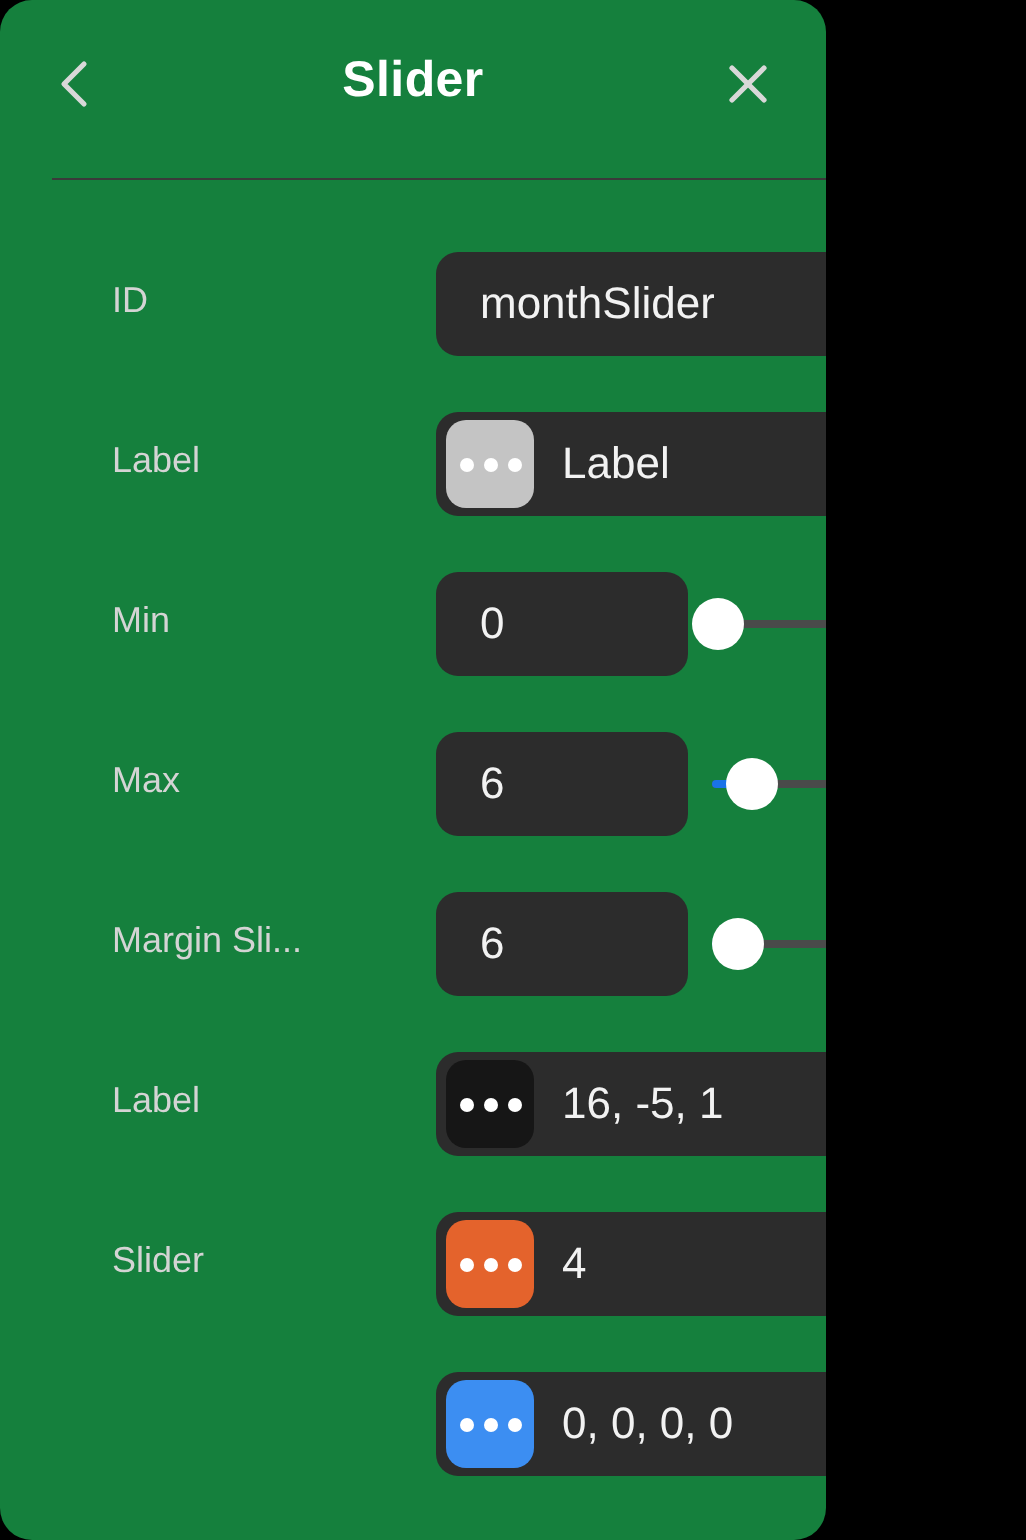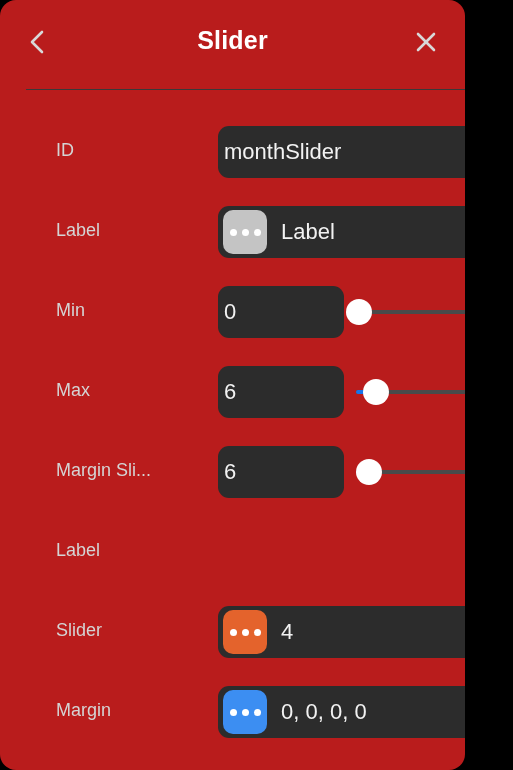--- a/index.html
+++ b/index.html
@@ -12,23 +12,23 @@
     height: 770px;
     overflow: hidden;
     font-family: "Liberation Sans", sans-serif;
     -webkit-font-smoothing: antialiased;
   }
 
   .panel {
     position: absolute;
     left: 0;
     top: 0;
-    width: 465px;
+    width: 413px;
     height: 770px;
-    background: #b91c1c;
+    background: #15803d;
     border-radius: 16px;
     box-sizing: border-box;
     overflow: hidden;
   }
 
   
   .header {
     position: relative;
     height: 90px;
   }
@@ -116,21 +116,21 @@
   }
   .field.wide {
     width: 269px;
   }
   .field.narrow {
     width: 126px;
   }
   .field-text {
     color: #f2f2f2;
     font-size: 22px;
-    padding-left: 6px;
+    padding-left: 22px;
     white-space: nowrap;
     overflow: hidden;
   }
   .field.has-badge .field-text {
     padding-left: 14px;
   }
 
   .badge {
     width: 44px;
     height: 44px;
@@ -253,34 +253,41 @@
           <div class="field-text">6</div>
         </div>
         <div class="slider">
           <div class="track"></div>
           <div class="fill" style="width: 4%;"></div>
           <div class="thumb" style="left: 10%;"></div>
         </div>
       </div>
       <div class="row">
         <div class="row-label">Label</div>
+        <div class="field wide has-badge">
+          <div class="badge" style="background: rgb(22, 22, 22);">
+            <i></i>
+            <i></i>
+            <i></i>
+          </div>
+          <div class="field-text">16, -5, 1</div>
+        </div>
       </div>
       <div class="row">
         <div class="row-label">Slider</div>
         <div class="field wide has-badge">
           <div class="badge" style="background: rgb(228, 99, 44);">
             <i></i>
             <i></i>
             <i></i>
           </div>
           <div class="field-text">4</div>
         </div>
       </div>
       <div class="row">
-        <div class="row-label">Margin</div>
         <div class="field wide has-badge">
           <div class="badge" style="background: rgb(60, 142, 242);">
             <i></i>
             <i></i>
             <i></i>
           </div>
           <div class="field-text">0, 0, 0, 0</div>
         </div>
       </div>
     </div>

